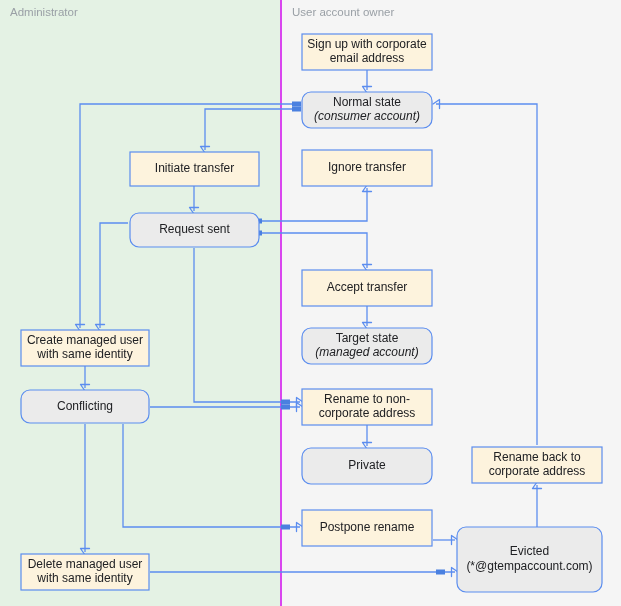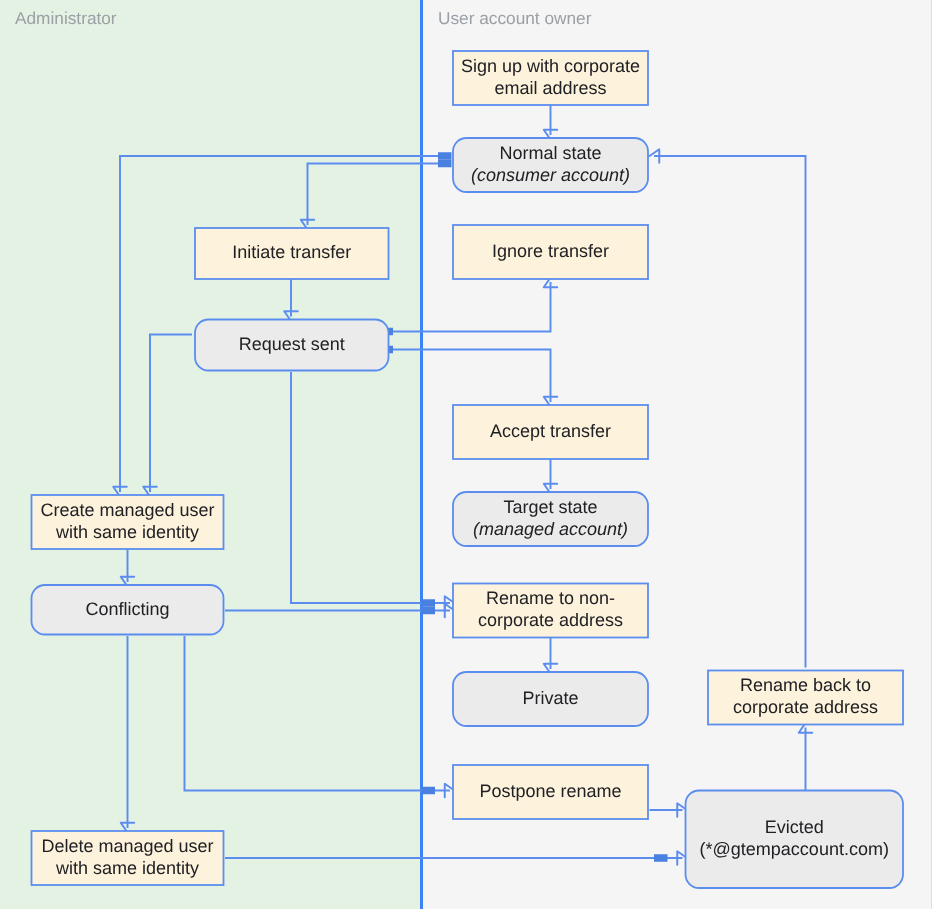--- a/index.html
+++ b/index.html
@@ -5,21 +5,21 @@
   * { box-sizing: border-box; }
   html, body {
     margin: 0; padding: 0;
     background: #ffffff;
     font-family: "Liberation Sans", sans-serif;
   }
   #canvas {
     position: relative;
     width: 621px;
     height: 606px;
-    background: #3b82f6;
+    background: #d946ef;
     overflow: hidden;
   }
   #diagram-svg {
     position: absolute;
     top: 0; left: 0;
     width: 621px;
     height: 606px;
   }
   .lane-label {
     font-size: 11.5px;

